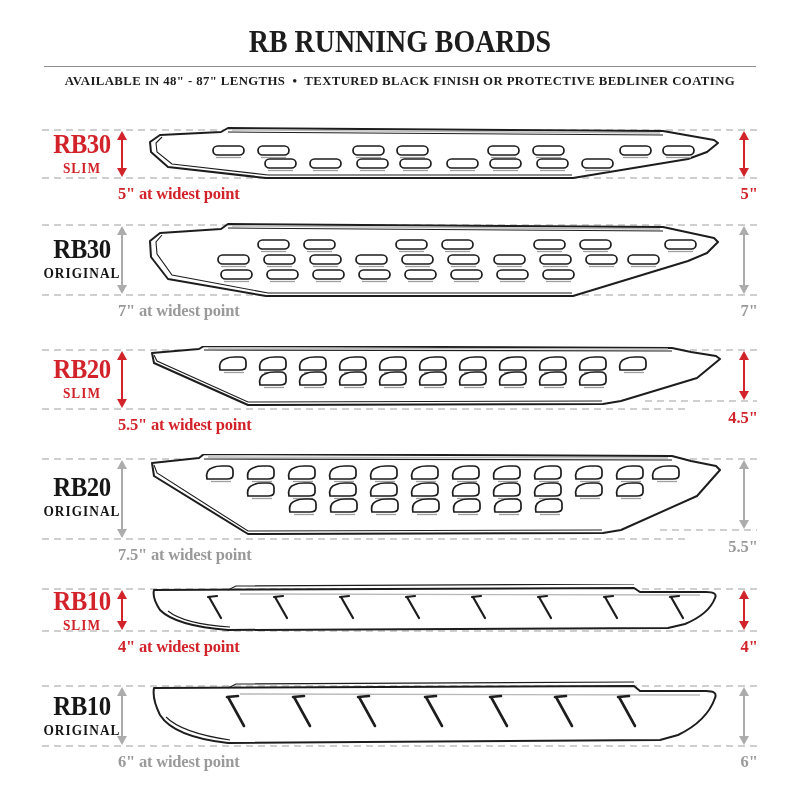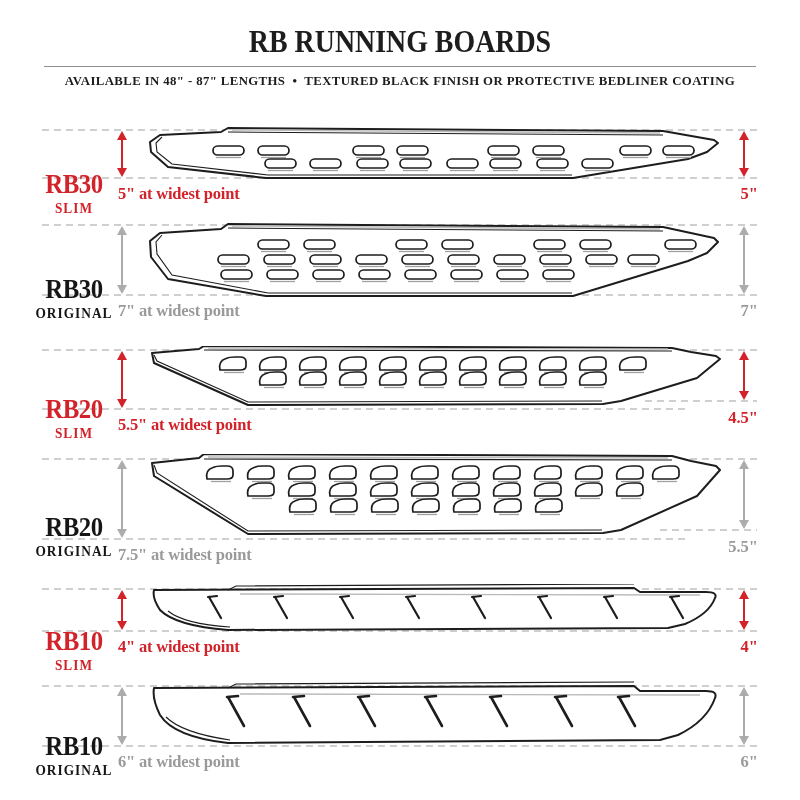--- a/index.html
+++ b/index.html
@@ -7,21 +7,21 @@
         font-family:Liberation Serif, serif;color:#1d1d1d;}
   
   .title{position:absolute;left:0;right:0;top:24px;text-align:center;
          font-size:31px;font-weight:bold;letter-spacing:0;transform:scaleX(0.9);}
   .rule{position:absolute;left:44px;top:66px;width:712px;height:1px;background:#8f8f8f;}
   .subtitle{position:absolute;left:0;right:0;top:73px;text-align:center;
             font-size:13.2px;font-weight:bold;letter-spacing:.4px;transform:scaleX(0.97);white-space:nowrap;}
   
   .dash{position:absolute;height:2px;
         background-image:repeating-linear-gradient(to right,#cfcfcf 0 7px,transparent 7px 12px);}
-  .model{position:absolute;left:10px;width:128px;text-align:center;line-height:1;margin-top:40px;}
+  .model{position:absolute;left:18px;width:128px;text-align:center;line-height:1;}
   .m-name{font-size:27px;font-weight:bold;letter-spacing:-.5px;transform:scaleX(.92);}
   .m-var{font-size:14.5px;font-weight:bold;letter-spacing:1.1px;margin-top:3px;transform:scaleX(.92);}
   .varrow{position:absolute;width:2px;background:currentColor;}
   .varrow::before{content:"";position:absolute;left:-4px;bottom:100%;
                   border:5px solid transparent;border-top:none;border-bottom:9px solid currentColor;}
   .varrow::after{content:"";position:absolute;left:-4px;top:100%;
                  border:5px solid transparent;border-bottom:none;border-top:9px solid currentColor;}
   .board{position:absolute;left:148px;width:585px;}
   .wlabel{position:absolute;left:118px;font-size:16.5px;font-weight:bold;letter-spacing:-.2px;white-space:nowrap;}
   .hlabel{position:absolute;left:650px;width:108px;text-align:right;font-size:16.5px;font-weight:bold;}

